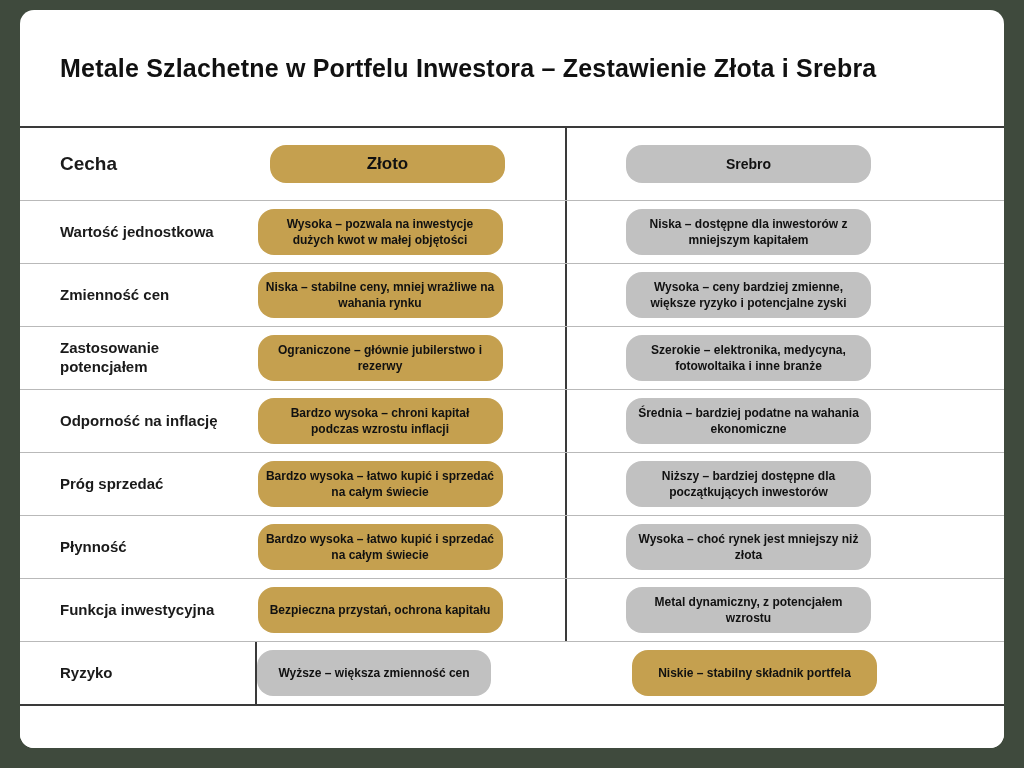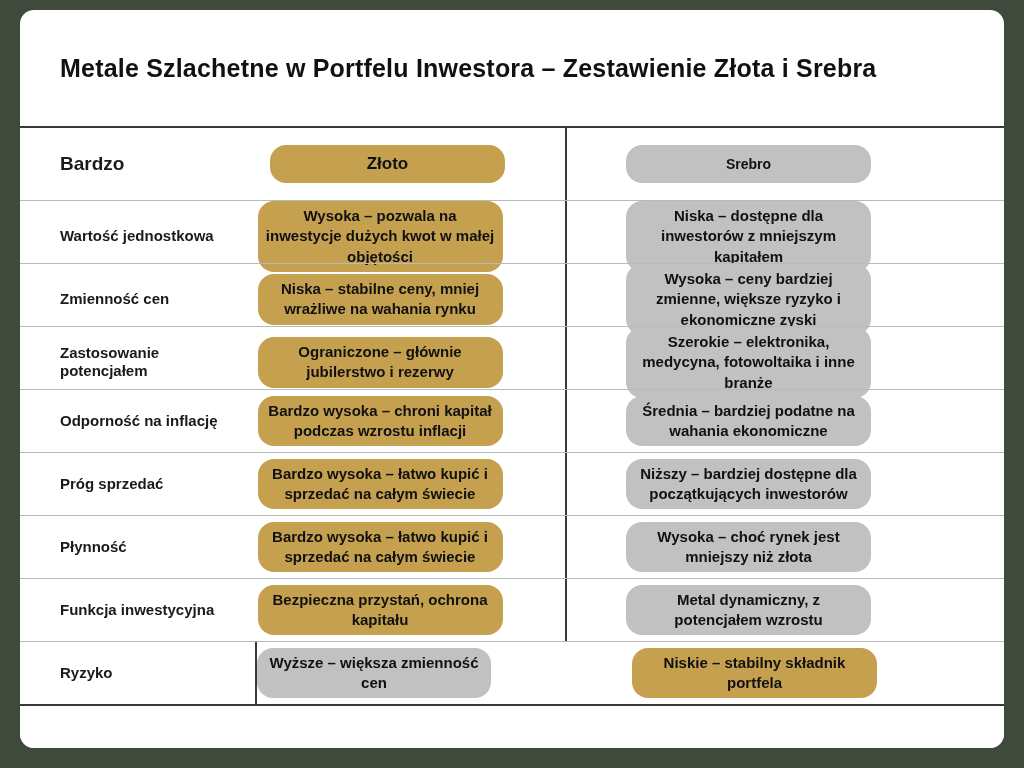--- a/index.html
+++ b/index.html
@@ -80,21 +80,21 @@
   }
   .pill {
     width: 245px;
     min-height: 46px;
     border-radius: 16px;
     display: flex;
     align-items: center;
     justify-content: center;
     text-align: center;
     font-weight: bold;
-    font-size: 15px;
+    font-size: 12px;
     color: #111;
     line-height: 1.35;
     padding: 5px 8px;
     box-sizing: border-box;
   }
   .gold-cell .pill { margin-right: 60px; background: #c5a04f; }
   .silver-cell .pill { margin-right: 74px; background: #c1c1c1; }
   .header-row .pill { min-height: 38px; }
   .header-row .gold-cell .pill { font-size: 17px; margin-left: 15px; }
   .header-row .silver-cell .pill { font-size: 14px; }
@@ -105,21 +105,21 @@
 
 <div class="card">
 
   <div class="title-section">
     <h1>Metale Szlachetne w Portfelu Inwestora – Zestawienie Złota i Srebra</h1>
   </div>
 
   <div class="table">
 
     <div class="row header-row">
-      <div class="cell feature-cell">Bardzo</div>
+      <div class="cell feature-cell">Cecha</div>
       <div class="cell gold-cell">
         <div class="pill">Złoto</div>
       </div>
       <div class="cell silver-cell">
         <div class="pill">Srebro</div>
       </div>
     </div>
 
     <div class="row data-row">
       <div class="cell feature-cell">Wartość jednostkowa</div>
@@ -130,21 +130,21 @@
         <div class="pill">Niska – dostępne dla inwestorów z mniejszym kapitałem</div>
       </div>
     </div>
 
     <div class="row data-row">
       <div class="cell feature-cell">Zmienność cen</div>
       <div class="cell gold-cell">
         <div class="pill">Niska – stabilne ceny, mniej wrażliwe na wahania rynku</div>
       </div>
       <div class="cell silver-cell">
-        <div class="pill">Wysoka – ceny bardziej zmienne, większe ryzyko i ekonomiczne zyski</div>
+        <div class="pill">Wysoka – ceny bardziej zmienne, większe ryzyko i potencjalne zyski</div>
       </div>
     </div>
 
     <div class="row data-row">
       <div class="cell feature-cell">Zastosowanie potencjałem</div>
       <div class="cell gold-cell">
         <div class="pill">Ograniczone – głównie jubilerstwo i rezerwy</div>
       </div>
       <div class="cell silver-cell">
         <div class="pill">Szerokie – elektronika, medycyna, fotowoltaika i inne branże</div>

